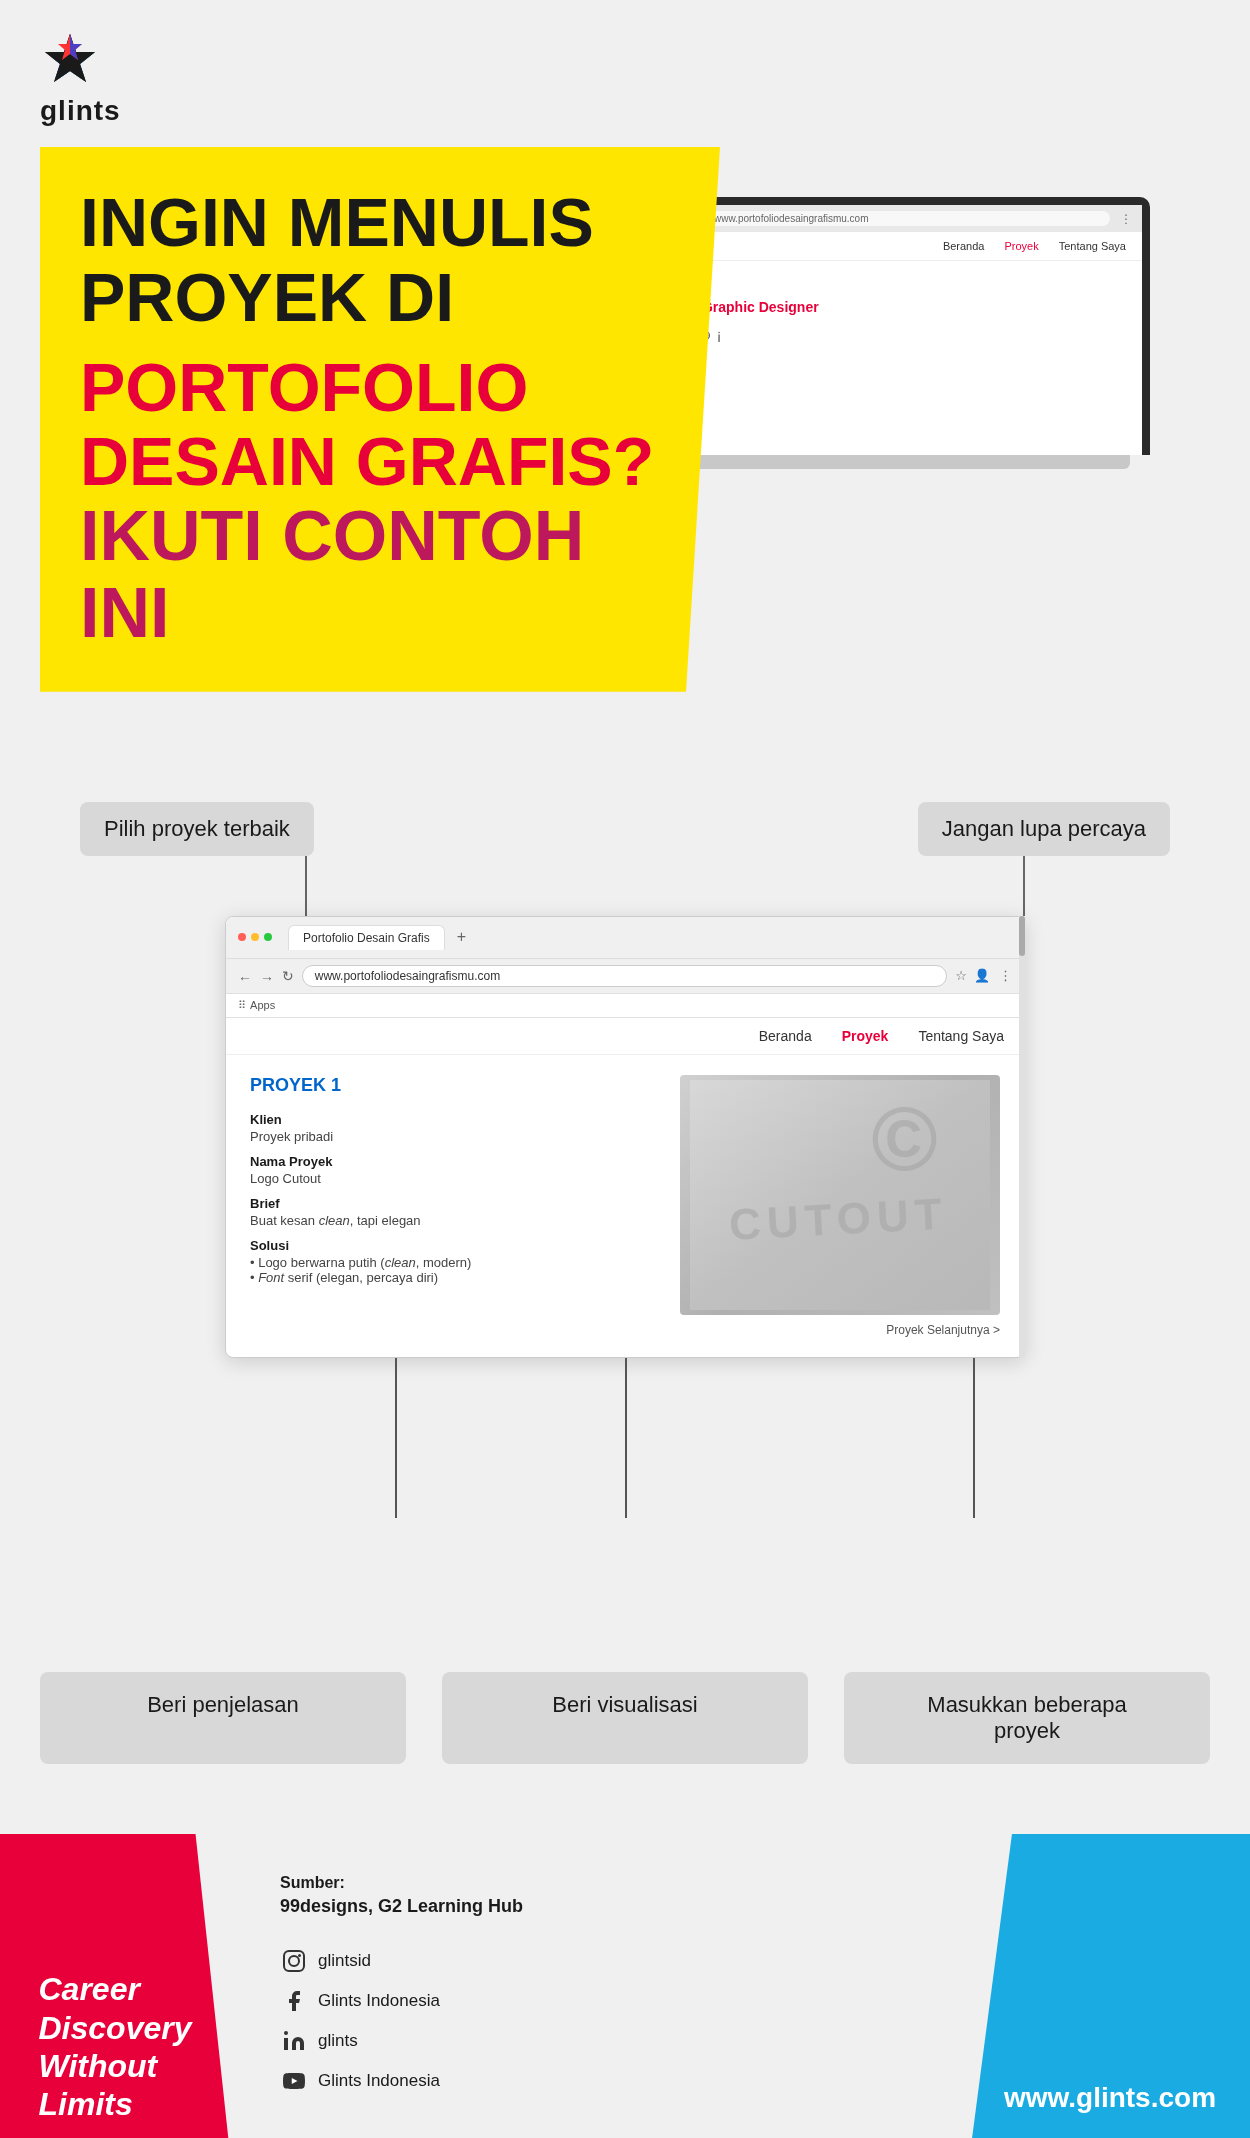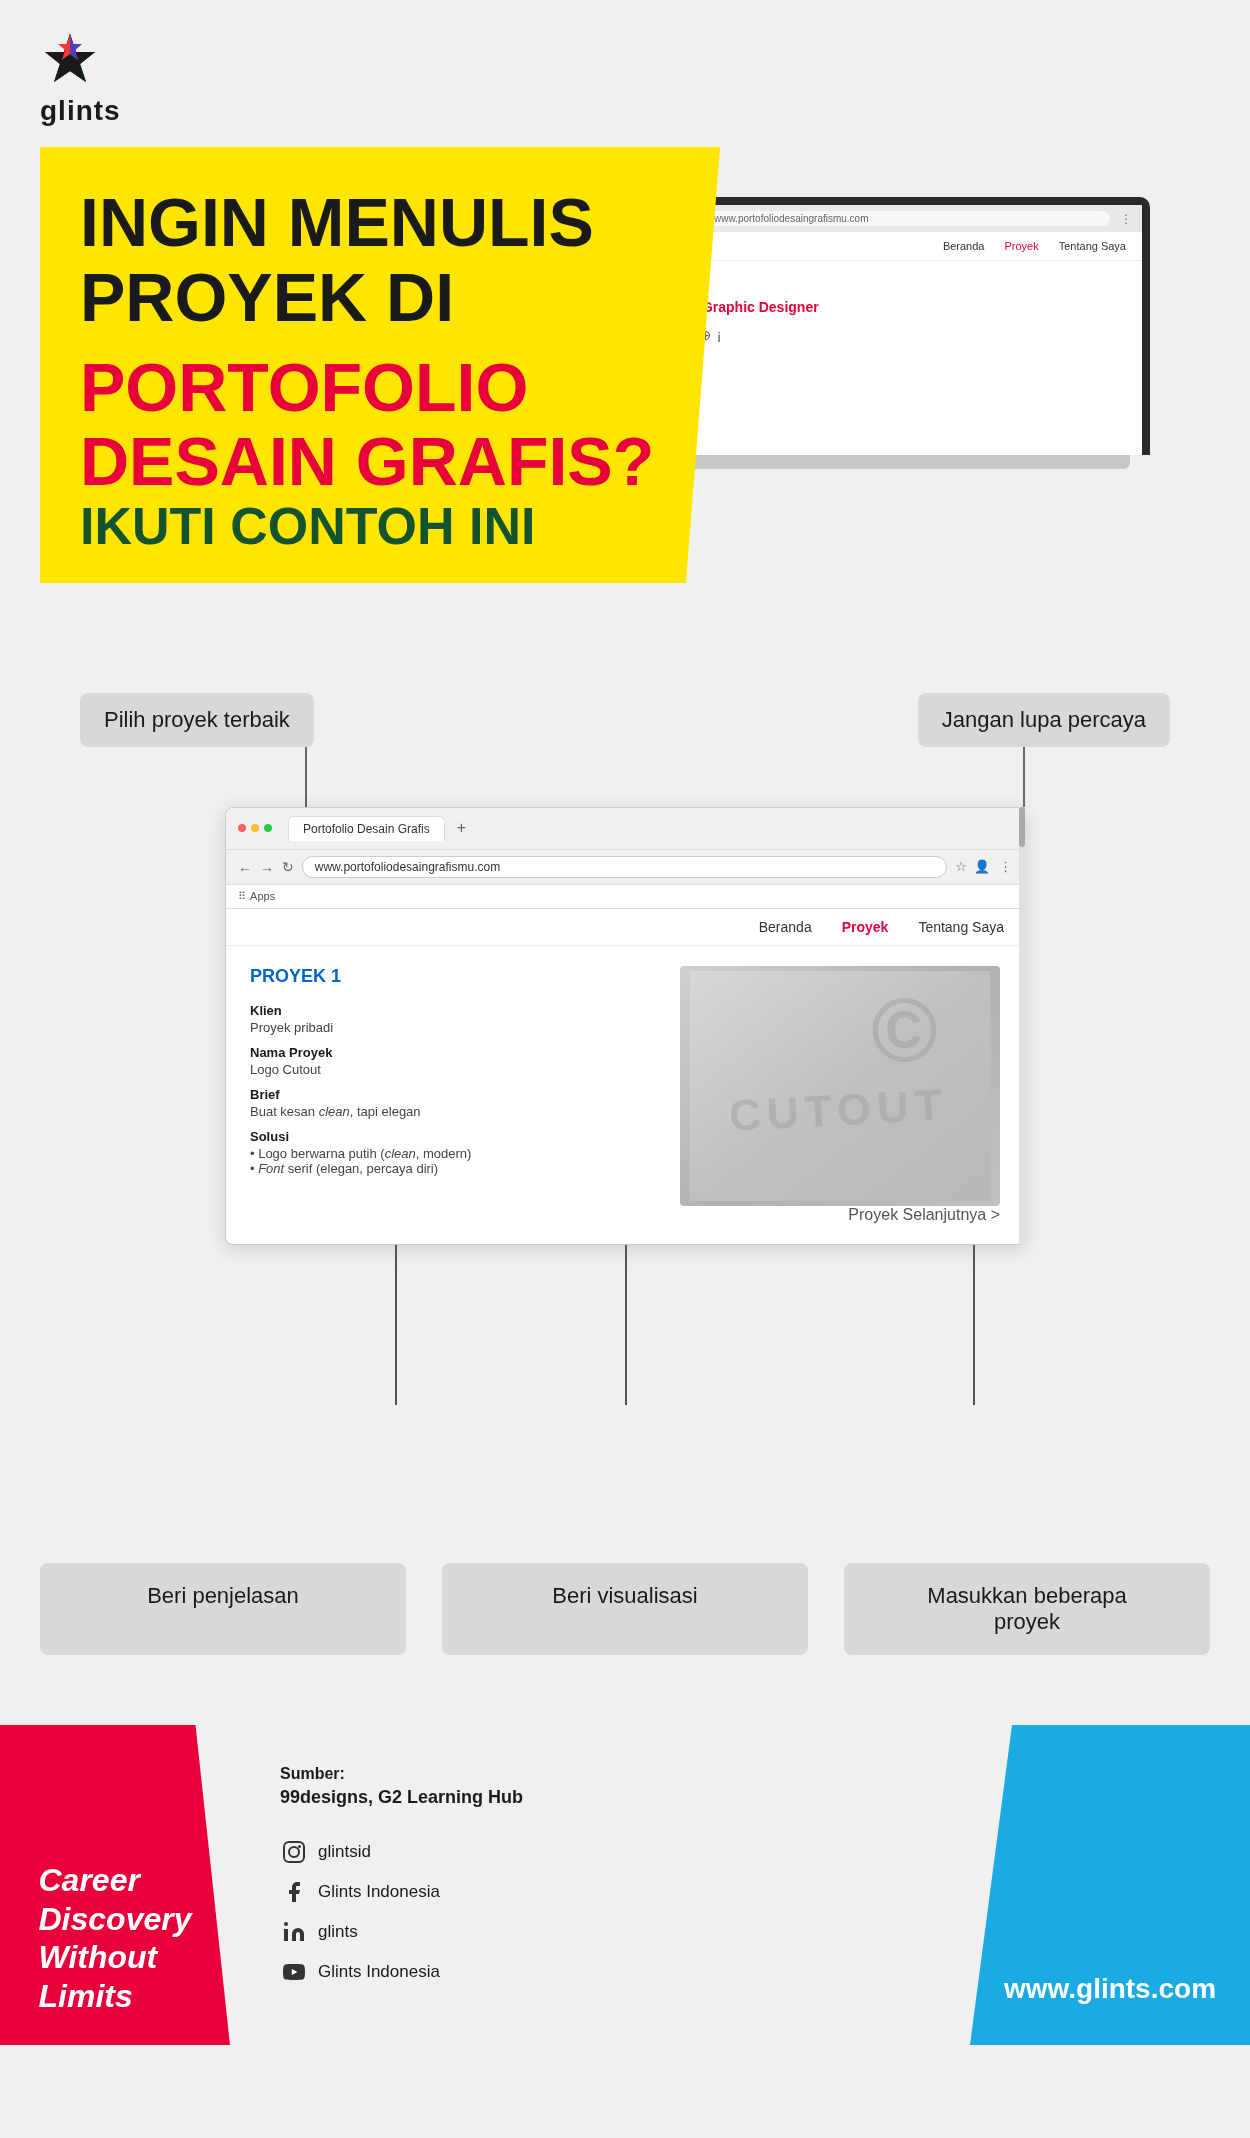--- a/index.html
+++ b/index.html
@@ -40,21 +40,21 @@
     }
 
     .hero-area {
       position: relative;
       display: flex;
       align-items: flex-start;
     }
 
     .yellow-banner {
       background: #FFE600;
-      padding: 40px 50px 28px 40px;
+      padding: 40px 50px 40px 40px;
       width: 680px;
       min-height: 340px;
       display: flex;
       flex-direction: column;
       justify-content: center;
       position: relative;
       z-index: 2;
       clip-path: polygon(0 0, 100% 0, 95% 100%, 0 100%);
     }
 
@@ -89,23 +89,23 @@
 
     .hero-line3 {
       font-size: 68px;
       font-weight: 900;
       color: #e8003a;
       text-transform: uppercase;
       line-height: 1.05;
     }
 
     .hero-line4 {
-      font-size: 52px;
+      font-size: 70px;
       font-weight: 900;
-      color: #14532d;
+      color: #be185d;
       text-transform: uppercase;
       line-height: 1.1;
     }
 
     .browser-dot {
       width: 8px;
       height: 8px;
       border-radius: 50%;
     }
 
@@ -282,22 +282,23 @@
       border-radius: 4px;
       display: flex;
       align-items: center;
       justify-content: center;
       position: relative;
       overflow: hidden;
     }
 
     .project-next-link {
       text-align: right;
-      font-size: 16px;
+      font-size: 12px;
       color: #555;
+      margin-top: 8px;
     }
 
     
     .bottom-callouts {
       display: flex;
       justify-content: flex-end;
       padding: 30px 40px;
       gap: 36px;
       background: #f0f0f0;
     }

